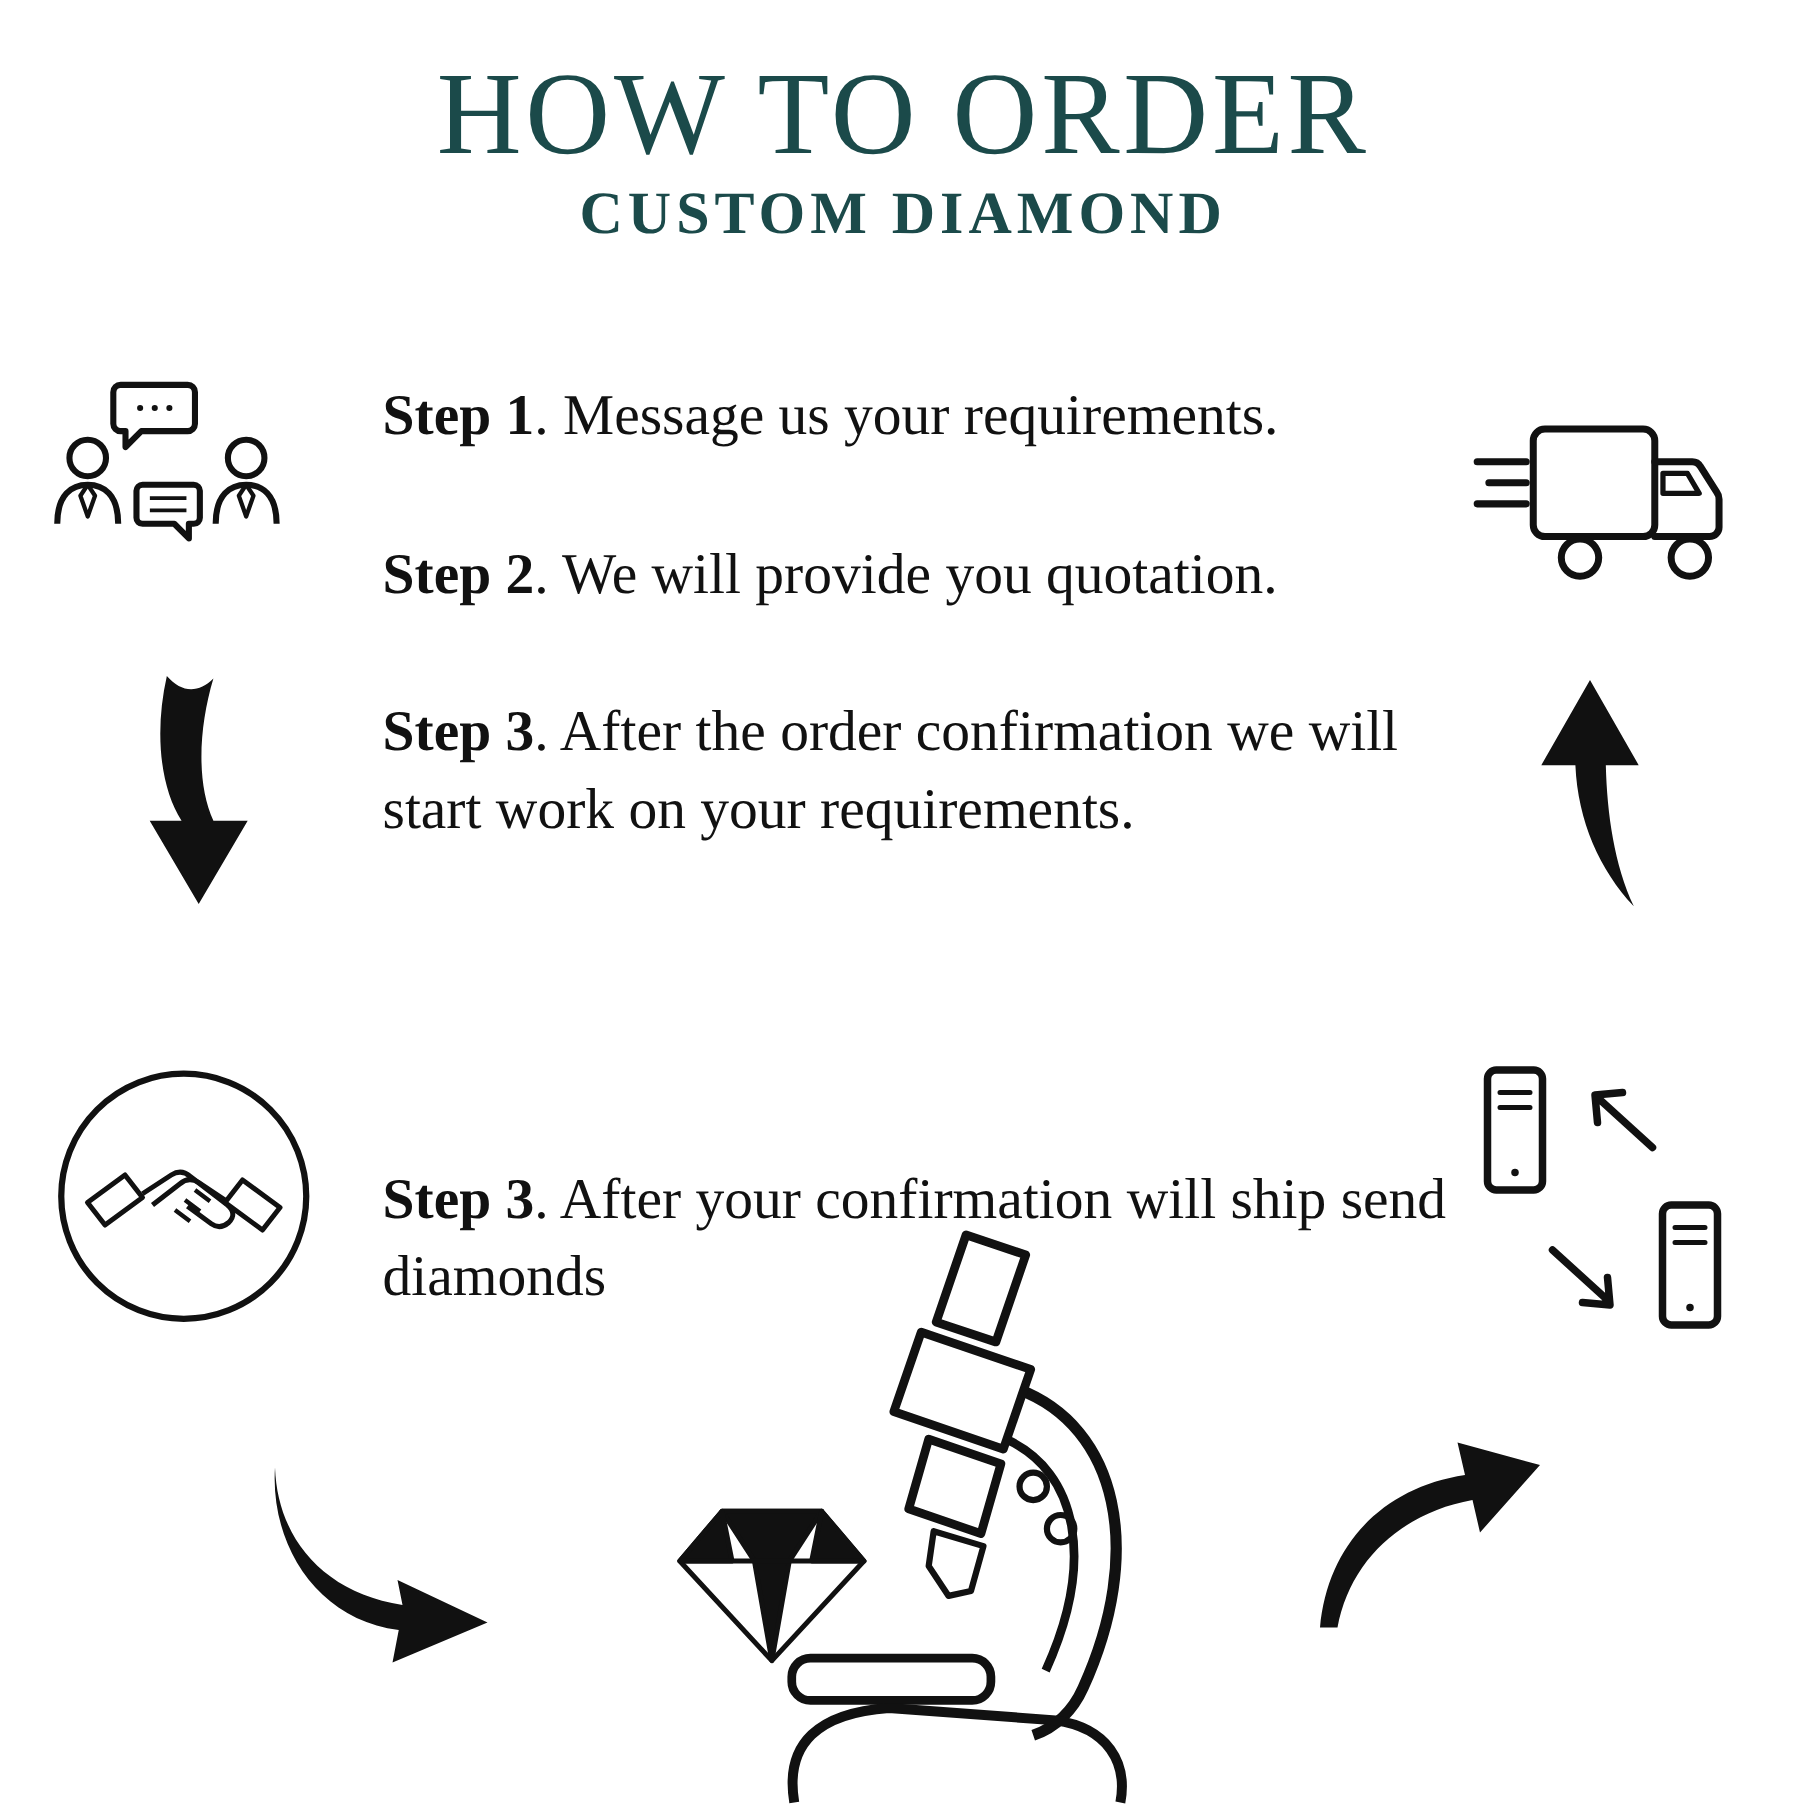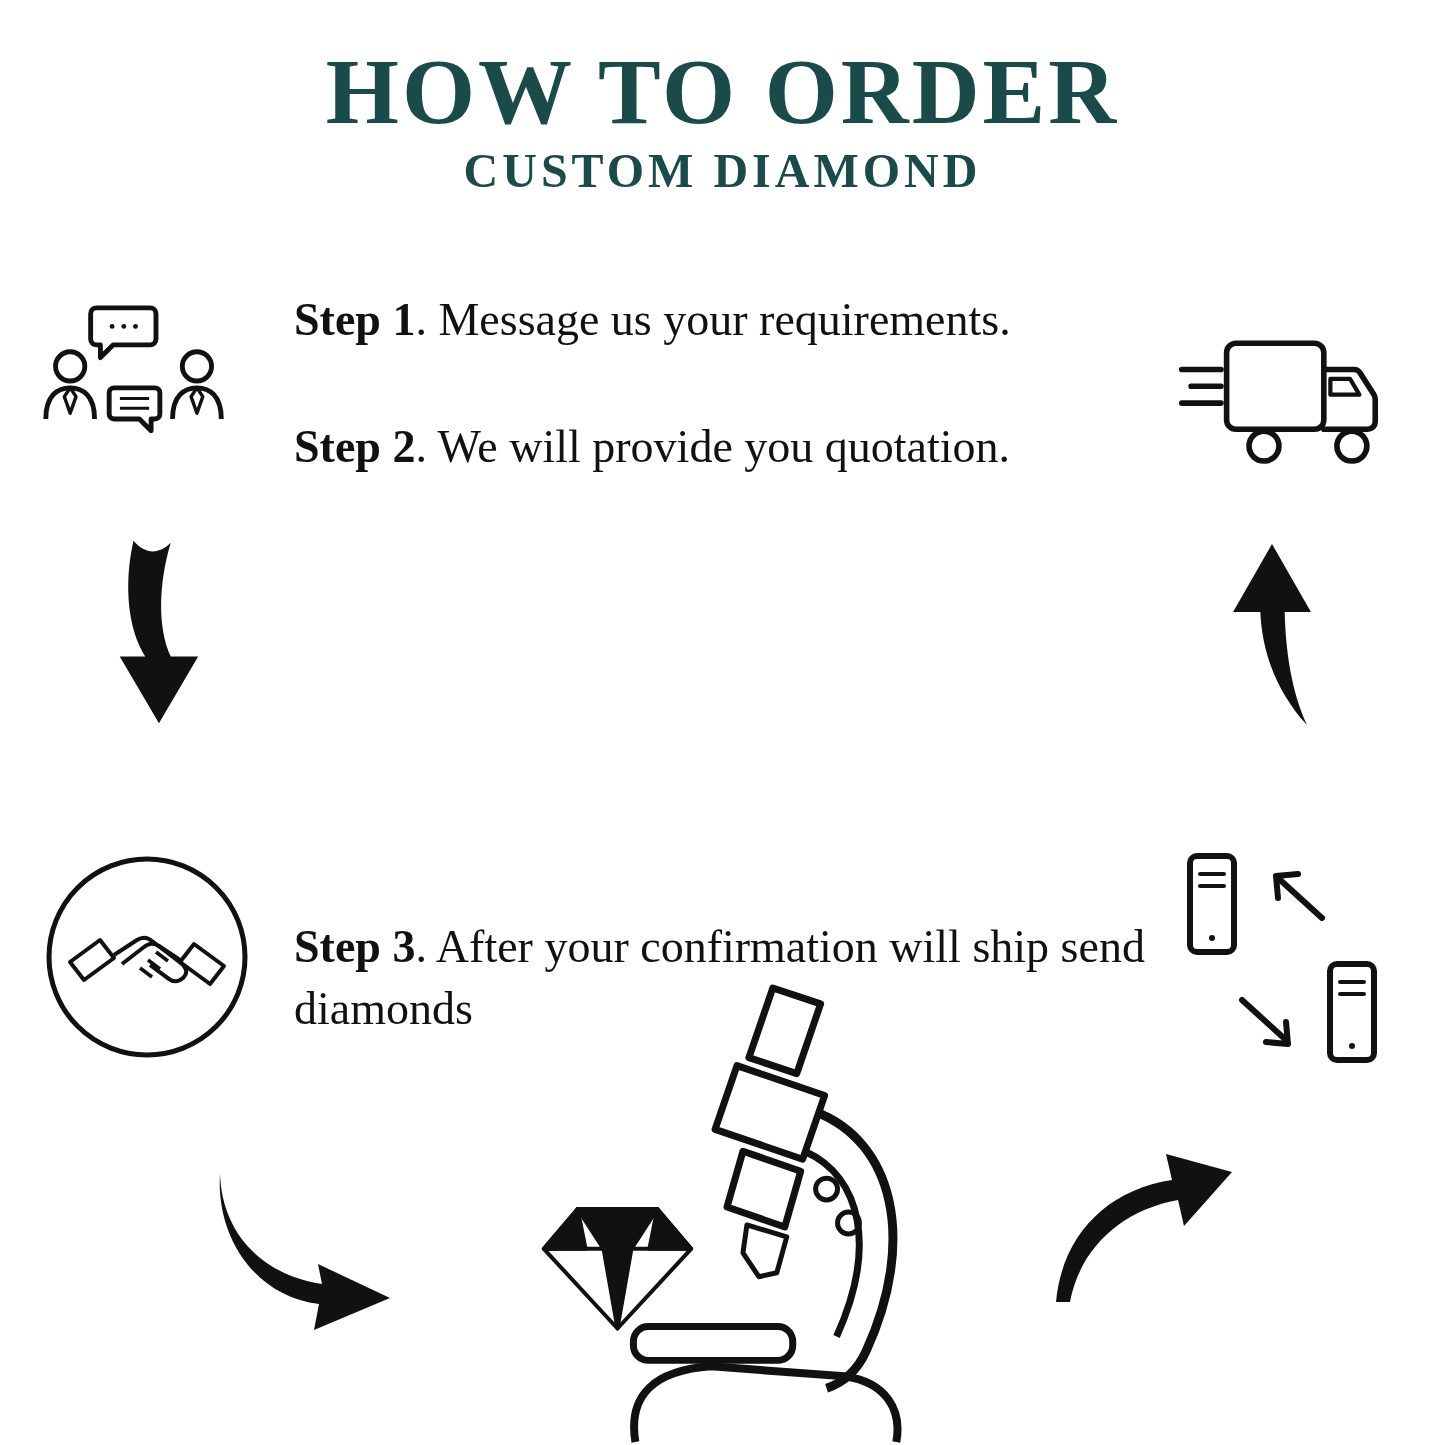--- a/index.html
+++ b/index.html
@@ -10,27 +10,27 @@
     background:#ffffff;
     overflow:hidden;
     font-family:"Liberation Serif","DejaVu Serif",serif;
     color:#111111;
   }
   .title-block{
     position:absolute;top:42px;left:0;width:100%;
     text-align:center;color:#1b4a4a;
   }
   .title-line1{
-    font-size:94px;font-weight:700;letter-spacing:3px;line-height:1.05;
+    font-size:94px;font-weight:400;letter-spacing:3px;line-height:1.05;
   }
   .title-line2{
     font-size:48px;font-weight:700;letter-spacing:4px;line-height:1.1;margin-top:4px;
   }
   .step{
-    position:absolute;left:290px;width:880px;margin:4px;
+    position:absolute;left:290px;width:880px;margin:16px;
     font-size:46px;line-height:1.34;color:#111;
   }
   .step strong{font-weight:700;}
   #step-1{top:285px;}
   #step-2{top:412px;}
   #step-3{top:538px;}
   #step-4{top:722px;}
   #step-5{top:912px;}
   .icon{position:absolute;}
   #icon-conversation{left:38px;top:288px;width:195px;height:185px;}
@@ -49,20 +49,21 @@
 
 <div class="page">
 
   <header class="title-block">
     <div class="title-line1">HOW TO ORDER</div>
     <div class="title-line2">CUSTOM DIAMOND</div>
   </header>
 
   <p class="step" id="step-1"><strong>Step 1</strong><span>. Message us your requirements.</span></p>
   <p class="step" id="step-2"><strong>Step 2</strong><span>. We will provide you quotation.</span></p>
+  <p class="step" id="step-3"><strong>Step 3</strong><span>. After the order confirmation we will start work on your requirements.</span></p>
   <p class="step" id="step-5"><strong>Step 3</strong><span>. After your confirmation will ship send diamonds</span></p>
 
   <div class="icon" id="icon-conversation">
     <svg viewBox="0 0 200 185" fill="none" stroke="#111" stroke-width="5" stroke-linejoin="round">
       <path d="M60,18 h55 a6,6 0 0 1 6,6 v26 a6,6 0 0 1 -6,6 h-38 l-13,13 v-13 h-4 a6,6 0 0 1 -6,-6 v-26 a6,6 0 0 1 6,-6 z"></path>
       <circle cx="76" cy="37" r="2.5" fill="#111" stroke="none"></circle>
       <circle cx="88" cy="37" r="2.5" fill="#111" stroke="none"></circle>
       <circle cx="100" cy="37" r="2.5" fill="#111" stroke="none"></circle>
       <path d="M78,100 h42 a5,5 0 0 1 5,5 v22 a5,5 0 0 1 -5,5 h-4 v12 l-12,-12 h-26 a5,5 0 0 1 -5,-5 v-22 a5,5 0 0 1 5,-5 z"></path>
       <path d="M84,111 h30 M84,121 h30" stroke-width="3"></path>

